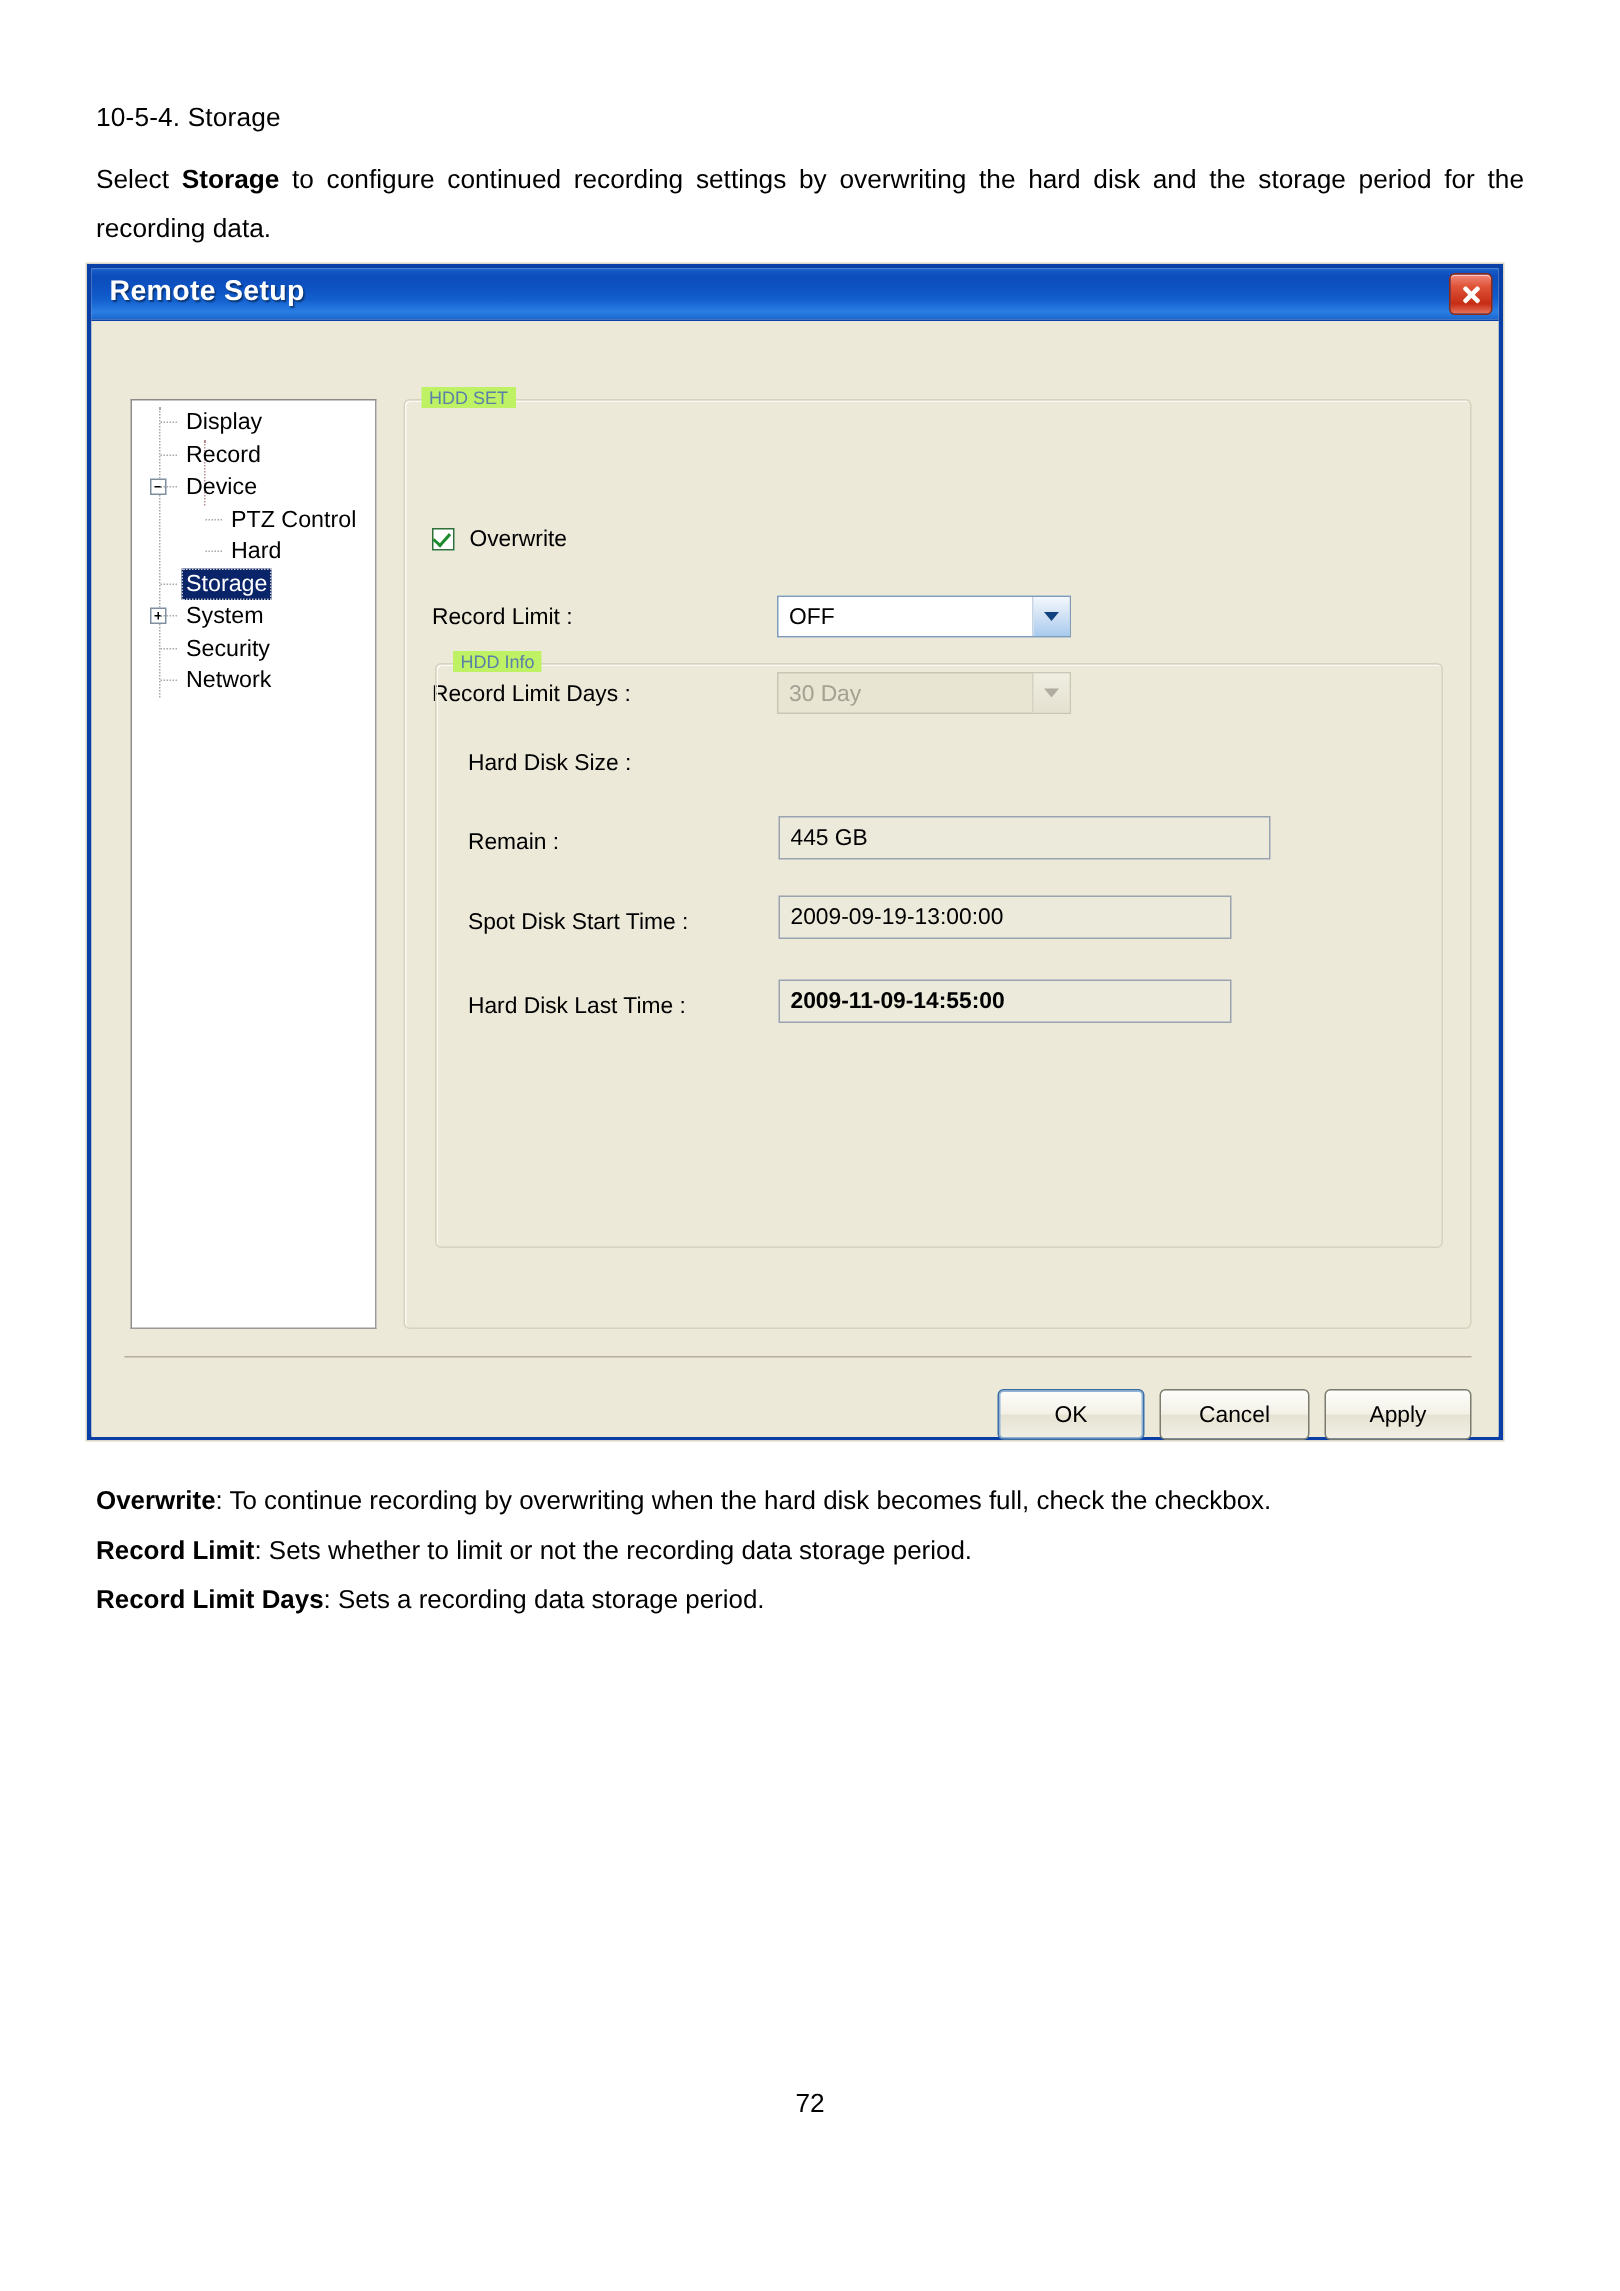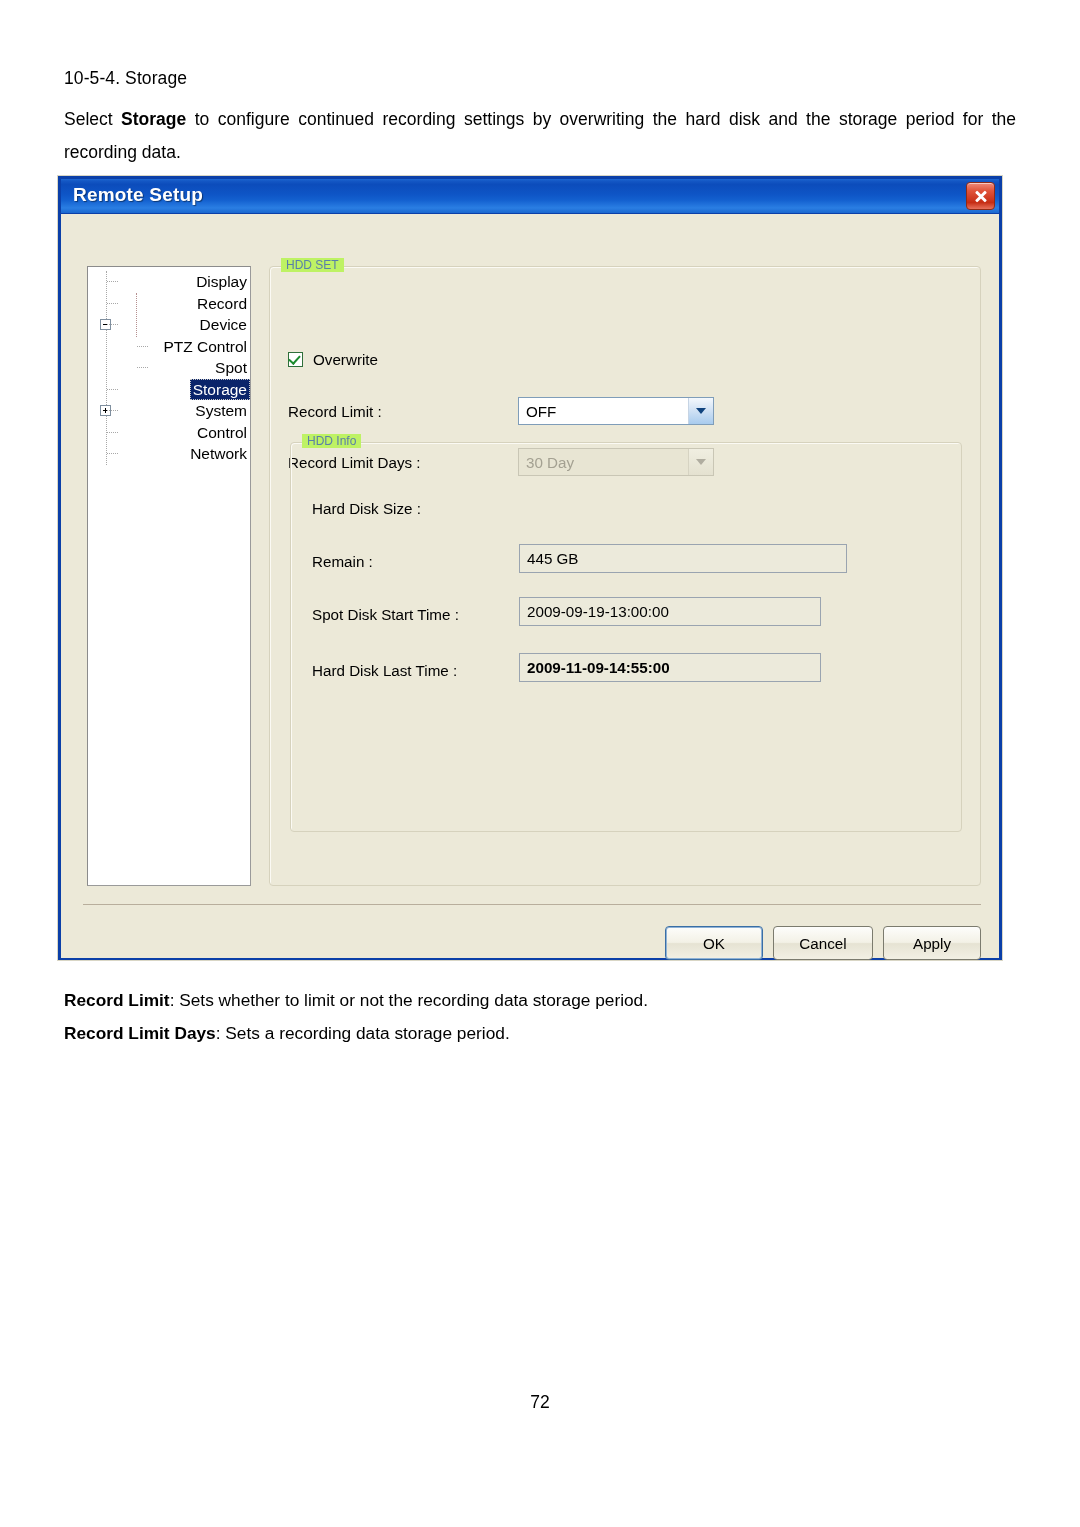--- a/index.html
+++ b/index.html
@@ -134,21 +134,20 @@
     box-sizing: border-box;
     overflow: hidden;
   }
   .tree-item {
     position: relative;
     height: 21.5px;
     line-height: 21.5px;
     font-size: 15.5px;
     white-space: nowrap;
     cursor: default;
-    text-align: right;
   }
   .tree-item .lbl {
     display: inline-block;
     padding: 0 3px;
   }
   .tree-item.selected .lbl {
     background: #0a246a;
     color: #ffffff;
     outline: 1px dotted #c8c8c8;
     outline-offset: -1px;
@@ -404,33 +403,33 @@
 
         <div class="tree-item">
           <div class="lvl1"><span class="expander"></span><span class="tick"></span><span class="lbl">Device</span></div>
         </div>
 
         <div class="tree-item">
           <div class="lvl2"><span class="tick"></span><span class="lbl">PTZ Control</span></div>
         </div>
 
         <div class="tree-item">
-          <div class="lvl2"><span class="tick"></span><span class="lbl">Spot</span></div>
+          <div class="lvl2"><span class="tick"></span><span class="lbl">Hard</span></div>
         </div>
 
         <div class="tree-item selected">
           <div class="lvl1"><span class="tick"></span><span class="lbl">Storage</span></div>
         </div>
 
         <div class="tree-item">
           <div class="lvl1"><span class="expander plus"></span><span class="tick"></span><span class="lbl">System</span></div>
         </div>
 
         <div class="tree-item">
-          <div class="lvl1"><span class="tick"></span><span class="lbl">Control</span></div>
+          <div class="lvl1"><span class="tick"></span><span class="lbl">Security</span></div>
         </div>
 
         <div class="tree-item">
           <div class="lvl1"><span class="tick"></span><span class="lbl">Network</span></div>
         </div>
       </div>
     </div>
 
     <div class="groupbox" id="gb-hddset">
       <div class="gb-title">HDD SET</div>
@@ -482,17 +481,18 @@
 
     <div class="hr-sep"></div>
     <div class="btn default" id="btn-ok">OK</div>
     <div class="btn" id="btn-cancel">Cancel</div>
     <div class="btn" id="btn-apply">Apply</div>
 
   </div>
 </div>
 
 <div class="notes">
+  <div class="note-line"><b>Overwrite</b><span>: To continue recording by overwriting when the hard disk becomes full, check the checkbox.</span></div>
   <div class="note-line"><b>Record Limit</b><span>: Sets whether to limit or not the recording data storage period.</span></div>
   <div class="note-line"><b>Record Limit Days</b><span>: Sets a recording data storage period.</span></div>
 </div>
 
 <div class="page-number">72</div>
 
 </body></html>

